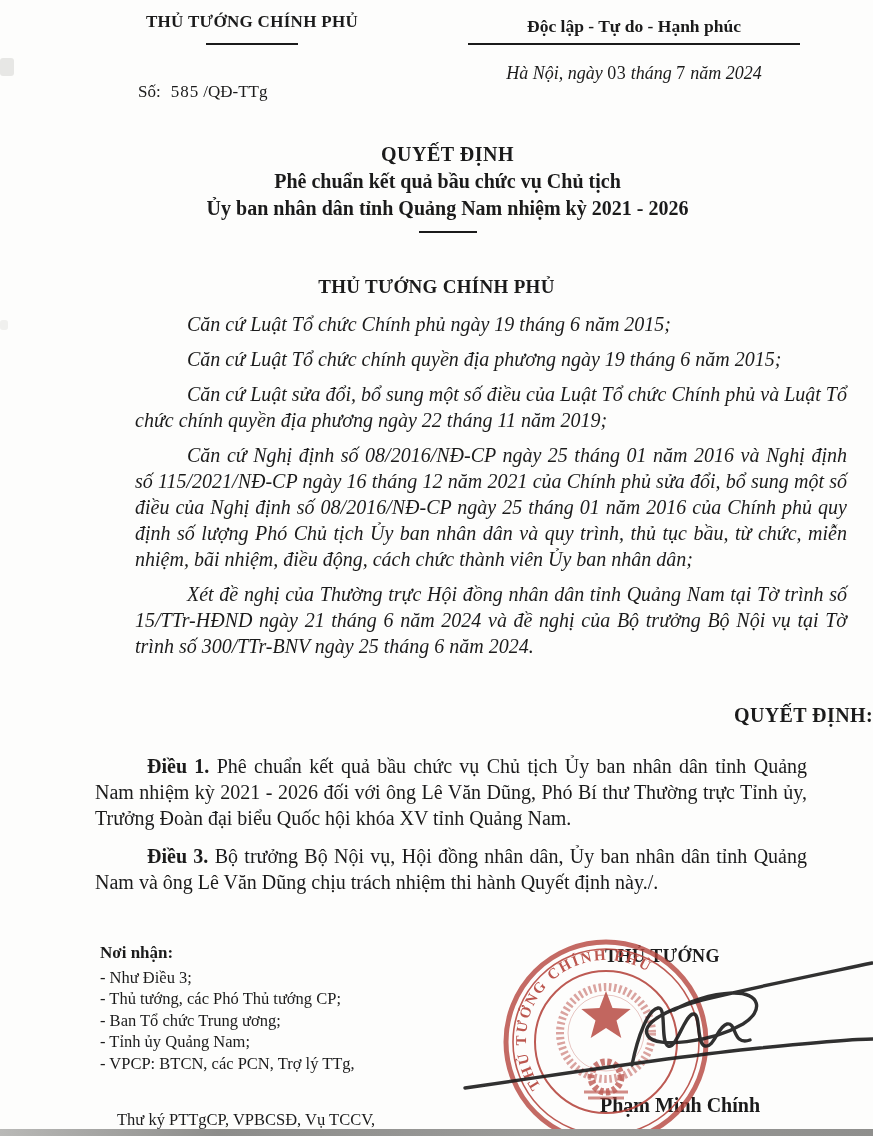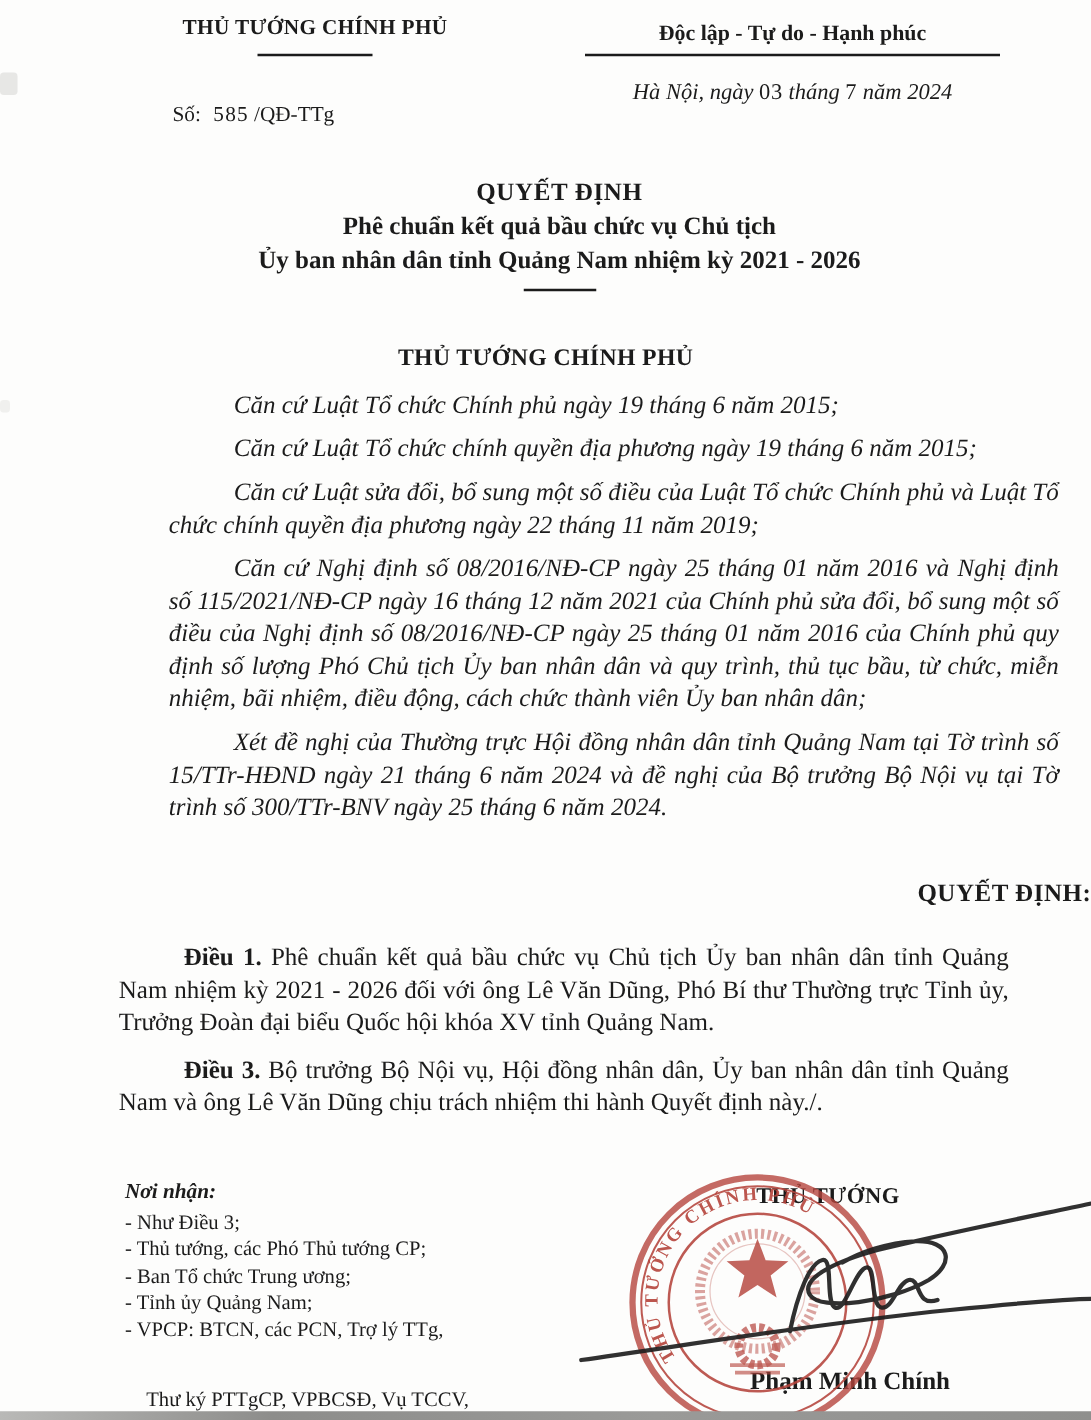--- a/index.html
+++ b/index.html
@@ -35,21 +35,21 @@
     text-indent:52px;text-align:justify;
   }
   
   .decide-heading{position:absolute;top:704px;left:0;width:100%;text-align:right;
                   font-weight:bold;font-size:20px;letter-spacing:.4px;}
   .articles{position:absolute;top:741px;left:95px;width:712px;}
   .articles p{margin:12px 0 8px;font-size:20px;line-height:26px;text-indent:52px;text-align:justify;}
   .articles .art-label{font-weight:bold;}
   
   .recipients{position:absolute;top:942px;left:100px;width:390px;font-size:16.5px;line-height:21.5px;}
-  .recipients .rc-title{font-weight:bold;font-style:italic;font-size:17px;margin-bottom:3px;}
+  .recipients .rc-title{font-weight:bold;font-size:17px;margin-bottom:3px;}
   .recipients .cont{padding-left:17px;margin-top:35px;}
   .recipients .sub{font-size:11px;vertical-align:-4px;letter-spacing:.5px;}
   .recipients .hand17{display:inline-block;font-size:13px;font-style:italic;
                       transform:translateY(6px) rotate(-18deg);font-weight:bold;}
   
   .sig-title{position:absolute;top:946px;left:565px;width:195px;text-align:center;
              font-weight:bold;font-size:18px;letter-spacing:.5px;}
   .sig-name{position:absolute;top:1094px;left:560px;width:240px;text-align:center;
             font-weight:bold;font-size:20px;}
   .seal{position:absolute;top:936px;left:500px;width:212px;height:212px;}

